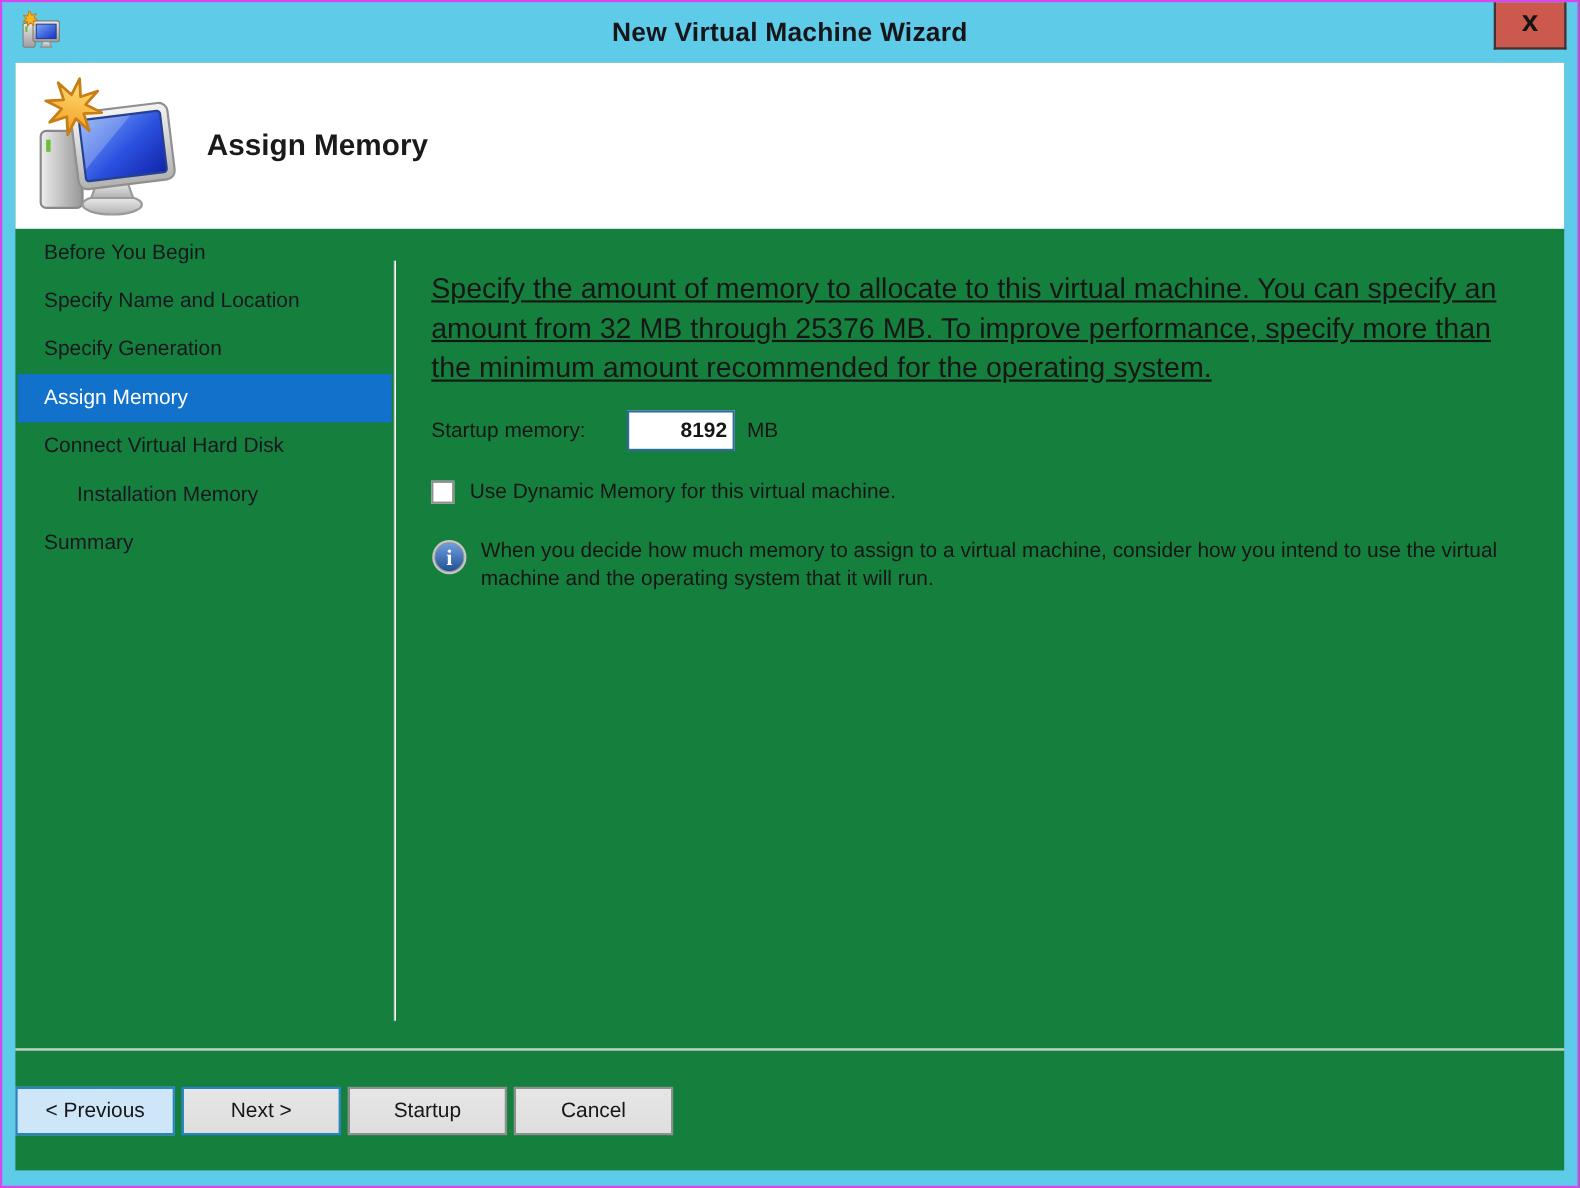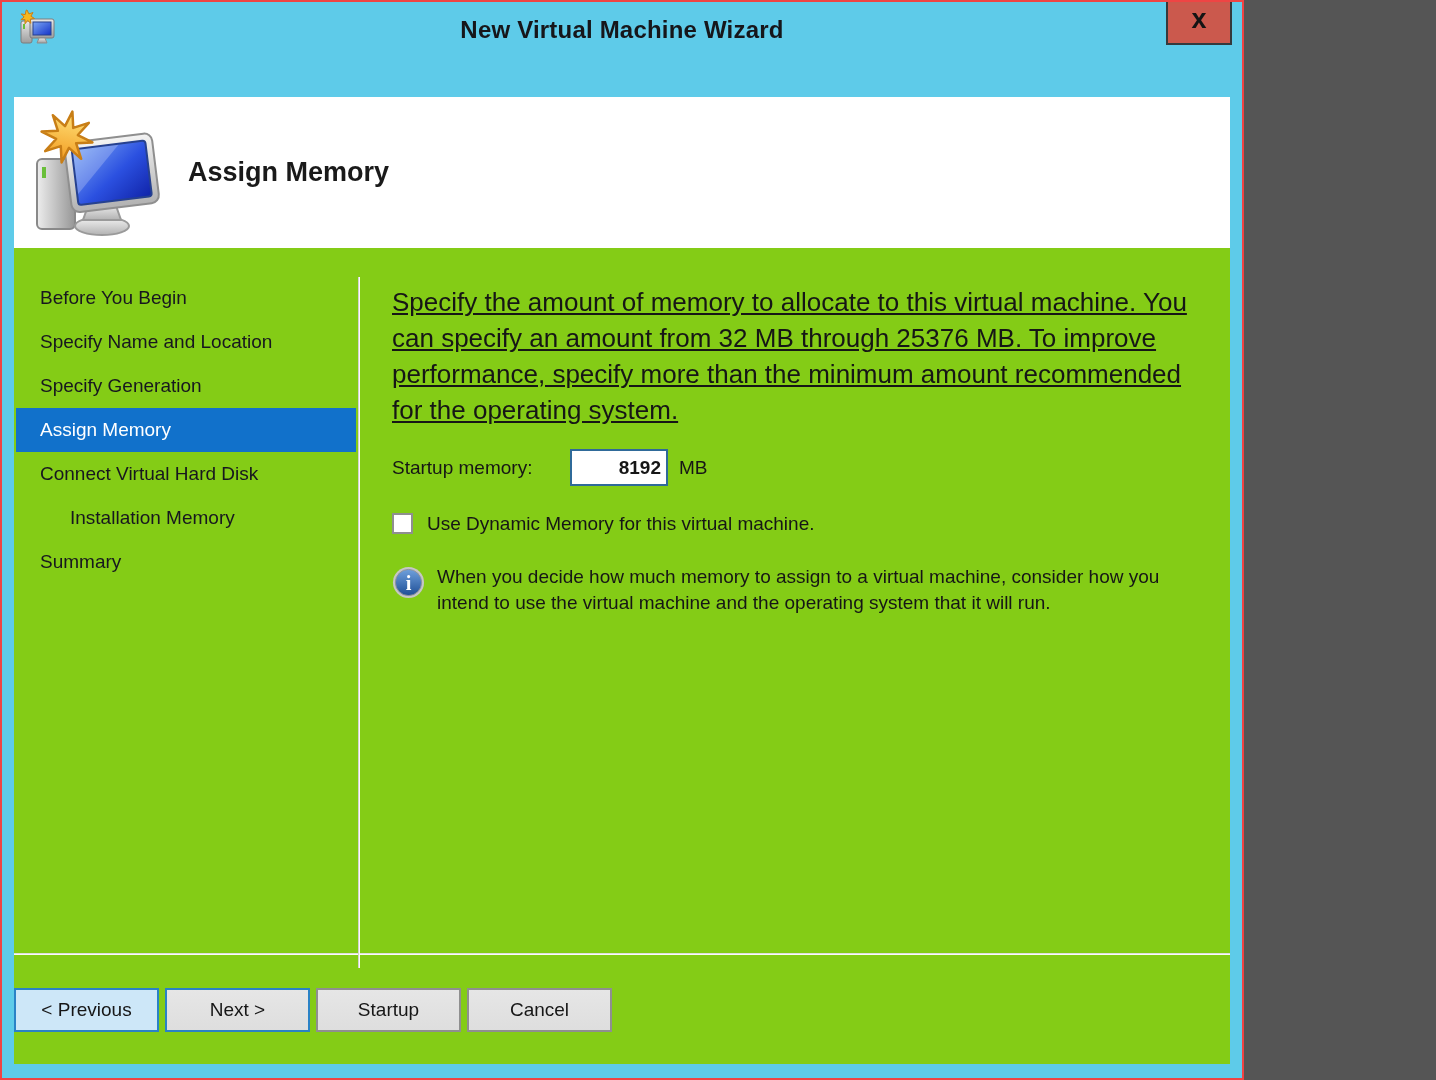--- a/index.html
+++ b/index.html
@@ -1,22 +1,22 @@
 <!DOCTYPE html>
 <html><head>
 <meta charset="utf-8">
 <style>
   * { margin: 0; padding: 0; box-sizing: border-box; }
   html, body { background: #555; font-family: "Liberation Sans", sans-serif; }
 
   .window {
     position: relative;
-    width: 1244px; height: 1080px;
+    width: 1436px; height: 1080px;
     background: #5ecbe9;
-    border: 2px solid #ef4444;
+    border: 2px solid #d946ef;
     overflow: hidden;
   }
 
   
   .titlebar {
     position: relative;
     height: 55px;
     display: flex;
     align-items: center;
   }
@@ -34,37 +34,37 @@
     border: 2px solid #35393c; border-top: none;
     color: #141414;
     font-size: 27px; font-weight: 700;
     display: flex; align-items: center; justify-content: center;
     cursor: default; line-height: 1; padding-bottom: 6px;
   }
 
   
   .inner {
     position: absolute; left: 12px; right: 12px; top: 55px; bottom: 14px;
-    background: #84cc16;
+    background: #15803d;
     box-shadow: 0 1px 0 rgba(255,255,255,.6) inset;
-    display: flex; flex-direction: column; margin-top: 40px;
+    display: flex; flex-direction: column;
   }
 
   
   .wizard-header {
     height: 151px; background: #ffffff;
     display: flex; align-items: center; flex: none;
   }
   .header-icon { width: 132px; height: 132px; margin-left: 16px; margin-top: 4px; flex: none; }
   .page-title { margin-left: 26px; font-size: 27px; font-weight: 700; color: #1a1a1a; }
 
   
   .body { flex: 1 1 auto; position: relative; display: flex; }
 
-  .sidebar { width: 344px; flex: none; padding-top: 28px; }
+  .sidebar { width: 344px; flex: none; }
   .side-item {
     height: 44px; line-height: 44px;
     padding-left: 26px; margin-right: 2px;
     font-size: 19px; color: #17171f;
     white-space: nowrap; cursor: default;
   }
   .side-item.indent { padding-left: 56px; }
   .side-item.selected { background: #1171cb; color: #ffffff; margin-left: 2px; padding-left: 24px; }
 
   .vsep {

